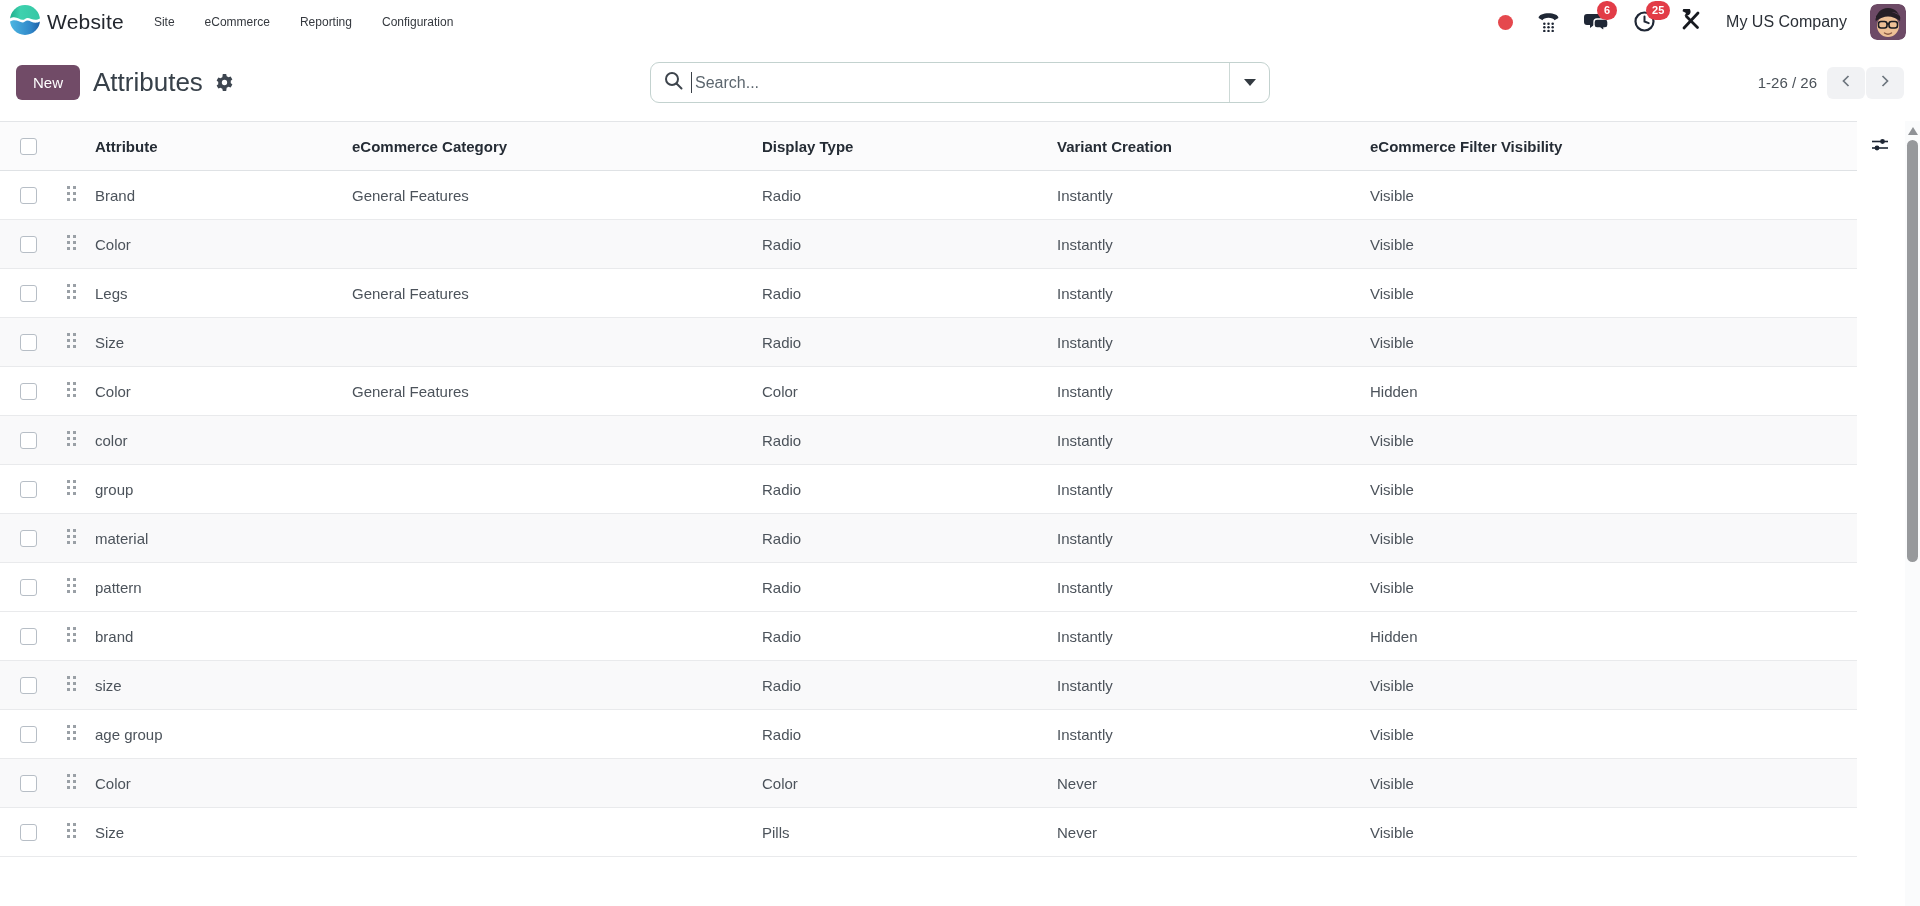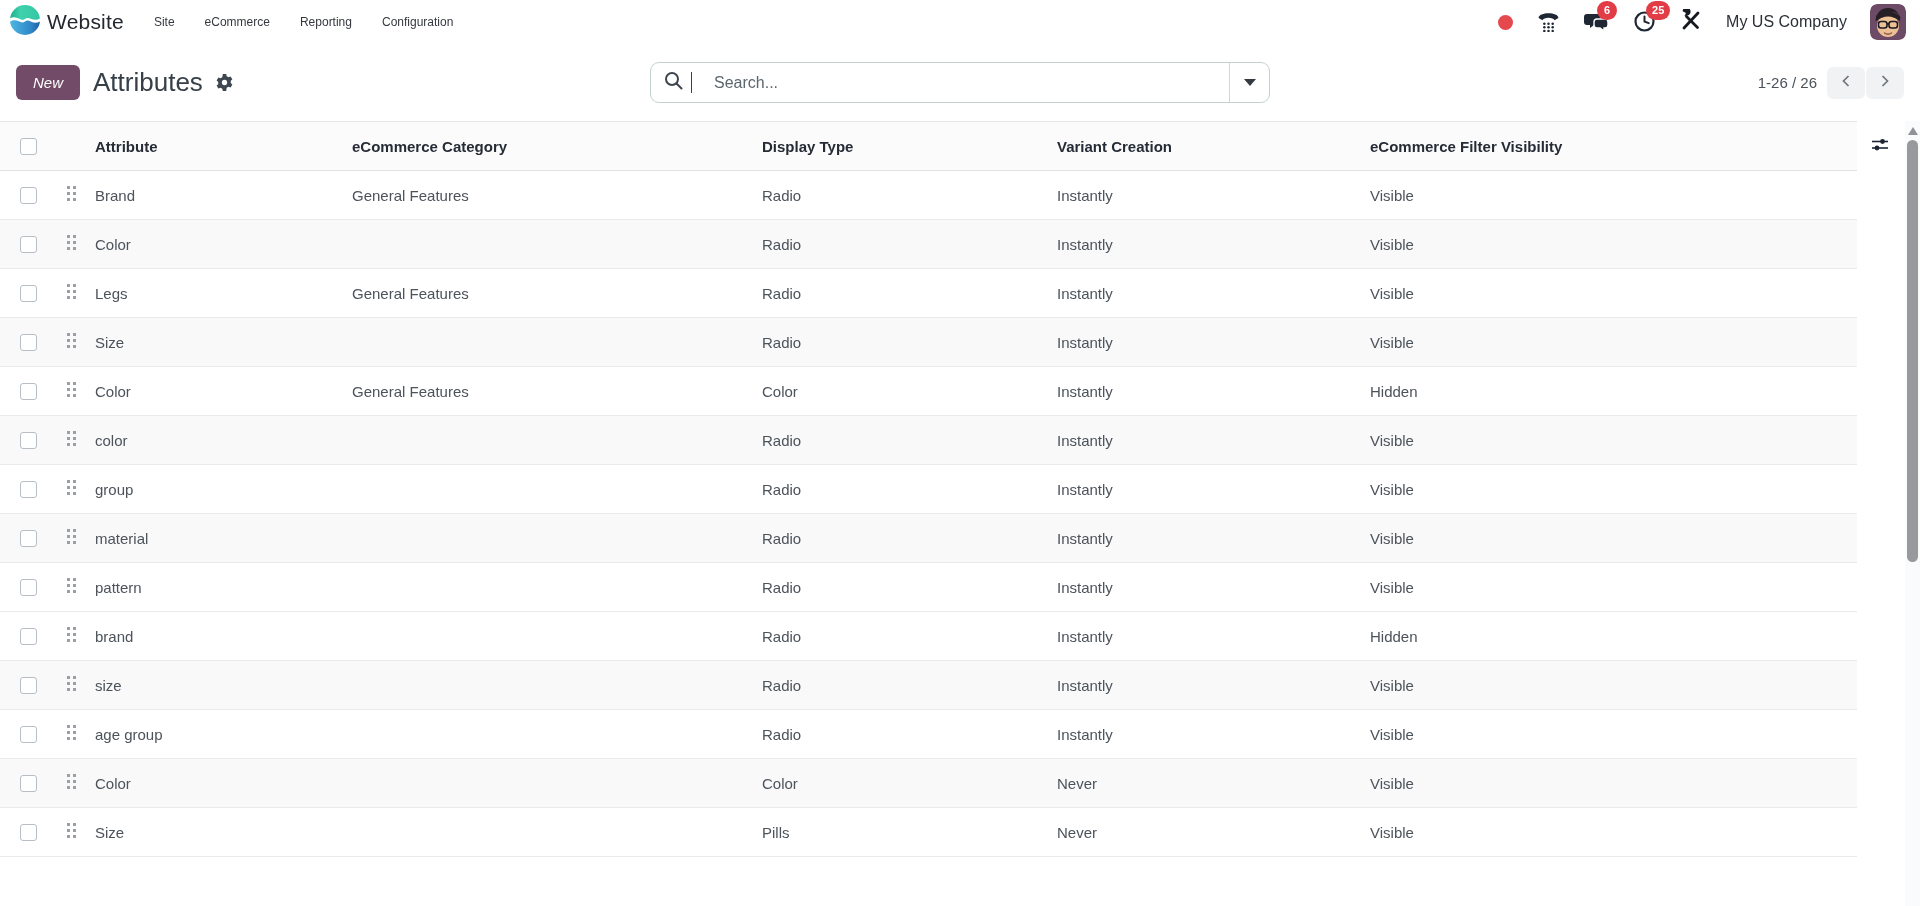--- a/index.html
+++ b/index.html
@@ -24,31 +24,31 @@
     min-width:20px; text-align:center; }
   .company-name { font-size:16px; color:#2b3037; text-decoration:none; cursor:pointer; }
   .avatar { width:36px; height:36px; border-radius:7px; overflow:hidden; cursor:pointer; }
 
   
   .control-panel { height:77px; position:relative; display:flex; align-items:center;
     justify-content:space-between; padding:0 16px; background:#fff; }
   .cp-left { display:flex; align-items:center; gap:13px; }
   .btn-new { background:#714B67; color:#fff; border:none; border-radius:6px;
     font-size:15px; font-weight:500; padding:9px 17px; cursor:pointer;
-    font-family:"Liberation Sans", sans-serif;font-style:italic; }
+    font-family:"Liberation Sans", sans-serif; }
   .page-title { font-size:26px; font-weight:400; color:#374049; }
   .title-gear { cursor:pointer; display:flex; align-items:center; }
 
   .search-bar { position:absolute; left:50%; transform:translateX(-50%); top:18px;
     width:620px; height:41px; border:1px solid #c3d2cf; border-radius:9px;
     display:flex; align-items:center; background:#fff; }
   .search-bar .mag { margin-left:13px; flex:0 0 auto; }
   .input-caret { width:1px; height:21px; background:#3a4047; margin-left:8px; }
   .search-input { flex:1; border:none; outline:none; font-size:16px; color:#c2410c;
-    padding:0 6px 0 3px; background:transparent; font-family:"Liberation Sans", sans-serif;margin-left:19px; }
+    padding:0 6px 0 3px; background:transparent; font-family:"Liberation Sans", sans-serif; }
   .search-input::placeholder { color:#5c666e; opacity:1; }
   .search-toggle { width:40px; align-self:stretch; border:none; background:none;
     border-left:1px solid #cdd9d6; cursor:pointer; display:flex; align-items:center;
     justify-content:center; border-radius:0 9px 9px 0; }
   .tri-down { width:0; height:0; border-left:6px solid transparent;
     border-right:6px solid transparent; border-top:7px solid #333a41; }
 
   .cp-pager { display:flex; align-items:center; gap:6px; }
   .pager-text { font-size:15px; color:#4b5259; margin-right:4px; }
   .pager-btn { width:38px; height:32px; border:none; border-radius:6px; background:#f1f2f4;

